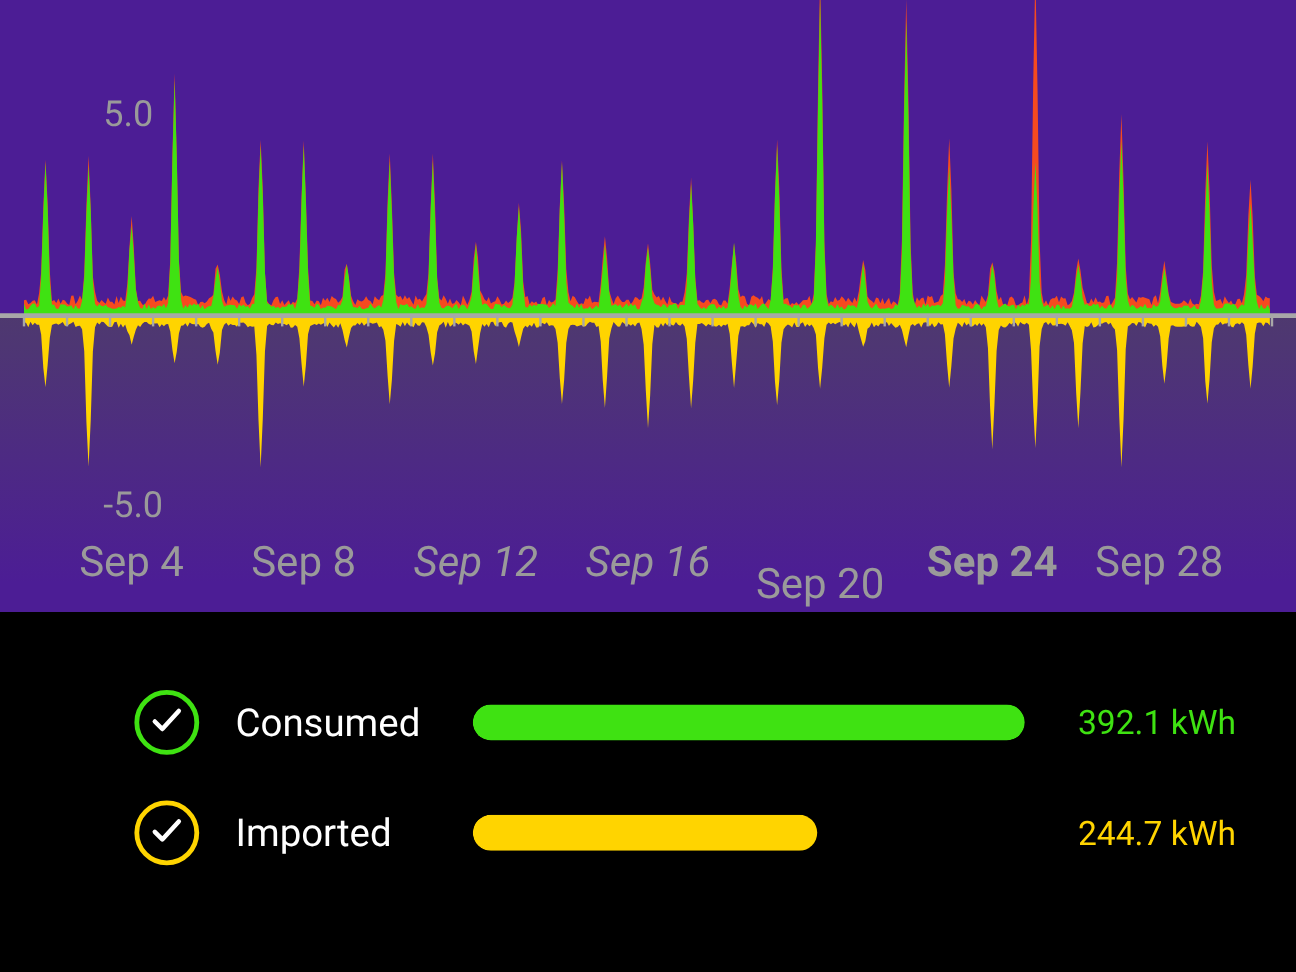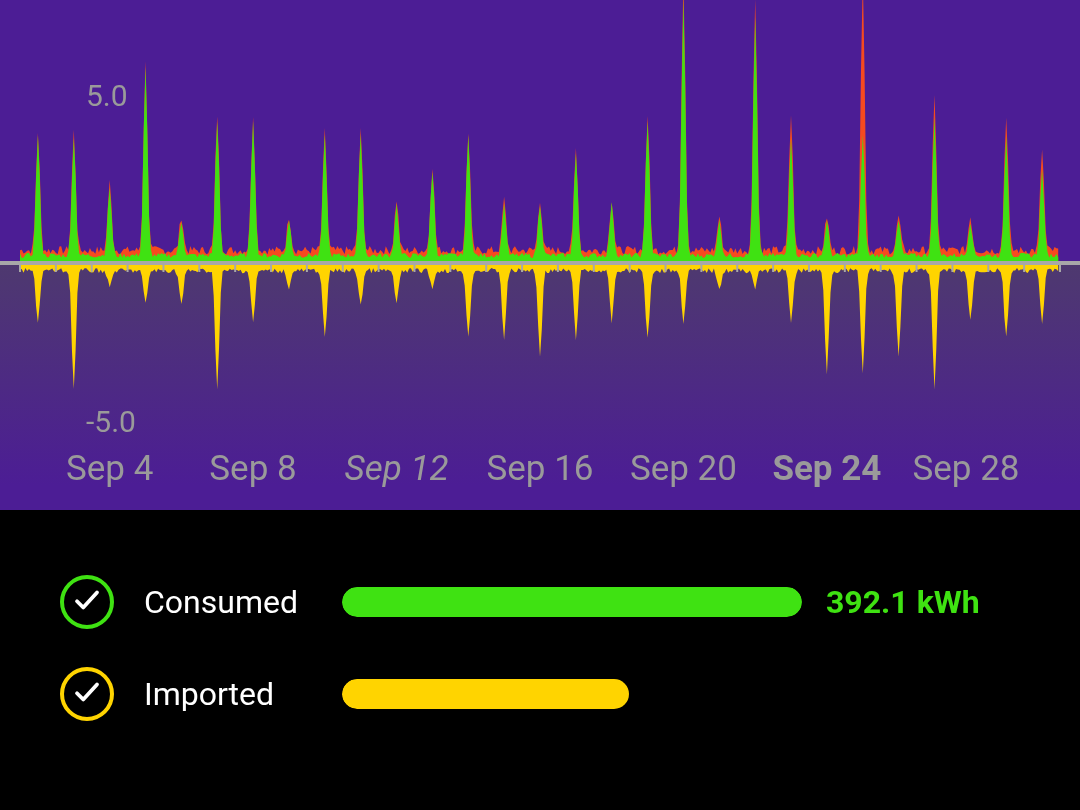--- a/index.html
+++ b/index.html
@@ -51,20 +51,21 @@
     width: 1080px;
     height: 510px;
   }
   .legend {
     padding: 46px 50px 0 60px;
   }
   .legend-row {
     display: flex;
     align-items: center;
     height: 92px;
+    justify-content: flex-end;
   }
   .check {
     width: 54px;
     height: 54px;
     border-radius: 50%;
     border: 4px solid;
     display: flex;
     align-items: center;
     justify-content: center;
     flex: 0 0 auto;
@@ -84,23 +85,23 @@
     flex: 0 0 auto;
     border-radius: 15px;
     overflow: hidden;
   }
   .bar-fill {
     position: absolute;
     left: 0; top: 0; bottom: 0;
     border-radius: 15px;
   }
   .leg-value {
-    margin-left: 24px;
-    font-size: 32px;
-    font-weight: 700;
+    margin-left: 44px;
+    font-size: 28px;
+    font-weight: 400;
     white-space: nowrap;
   }
 </style>
 </head>
 <body>
 
 <div class="chart-region">
   <div class="chart-grad"></div>
   <svg class="chart-svg" id="chart-svg" preserveAspectRatio="none" viewBox="0 0 1080 510">
       <path d="M 20 263 L 20.0 250.3 L 21.8 249.7 L 23.6 253.5 L 25.4 252.4 L 27.2 250.7 L 29.0 250.2 L 30.8 253.7 L 32.6 244.1 L 34.3 226.7 L 36.1 172.3 L 37.9 133.1 L 39.7 169.1 L 41.5 226.1 L 43.3 251.0 L 45.1 250.1 L 46.9 252.5 L 48.7 248.8 L 50.5 253.2 L 52.3 249.7 L 54.1 250.4 L 55.9 253.0 L 57.7 254.1 L 59.4 246.5 L 61.2 246.3 L 63.0 253.5 L 64.8 250.7 L 66.6 246.2 L 68.4 250.0 L 70.2 228.1 L 72.0 171.1 L 73.8 129.8 L 75.6 173.4 L 77.4 230.3 L 79.2 243.2 L 81.0 250.6 L 82.8 252.5 L 84.6 249.9 L 86.3 251.7 L 88.1 253.2 L 89.9 247.9 L 91.7 251.5 L 93.5 251.5 L 95.3 253.8 L 97.1 246.6 L 98.9 252.5 L 100.7 247.0 L 102.5 250.4 L 104.3 250.8 L 106.1 236.4 L 107.9 206.1 L 109.7 180.0 L 111.4 204.0 L 113.2 240.3 L 115.0 250.9 L 116.8 250.6 L 118.6 253.7 L 120.4 254.1 L 122.2 251.0 L 124.0 248.7 L 125.8 249.0 L 127.6 246.4 L 129.4 251.7 L 131.2 250.8 L 133.0 250.3 L 134.8 250.8 L 136.6 247.4 L 138.3 250.4 L 140.1 246.2 L 141.9 216.4 L 143.7 128.8 L 145.5 61.2 L 147.3 129.7 L 149.1 216.4 L 150.9 243.4 L 152.7 247.0 L 154.5 246.3 L 156.3 246.6 L 158.1 247.2 L 159.9 248.1 L 161.7 249.1 L 163.4 249.8 L 165.2 254.3 L 167.0 251.7 L 168.8 251.5 L 170.6 252.7 L 172.4 251.2 L 174.2 248.6 L 176.0 247.4 L 177.8 245.7 L 179.6 223.9 L 181.4 220.4 L 183.2 229.0 L 185.0 243.0 L 186.8 249.9 L 188.6 253.7 L 190.3 246.1 L 192.1 250.6 L 193.9 247.1 L 195.7 249.5 L 197.5 250.5 L 199.3 253.4 L 201.1 247.8 L 202.9 246.9 L 204.7 252.3 L 206.5 254.3 L 208.3 253.2 L 210.1 248.3 L 211.9 245.3 L 213.7 222.8 L 215.4 157.1 L 217.2 116.5 L 219.0 157.5 L 220.8 227.0 L 222.6 250.9 L 224.4 253.6 L 226.2 254.3 L 228.0 249.9 L 229.8 247.4 L 231.6 247.3 L 233.4 253.3 L 235.2 250.3 L 237.0 254.1 L 238.8 252.1 L 240.6 250.3 L 242.3 254.0 L 244.1 251.5 L 245.9 252.4 L 247.7 248.7 L 249.5 221.7 L 251.3 163.4 L 253.1 117.1 L 254.9 164.5 L 256.7 223.2 L 258.5 250.5 L 260.3 250.9 L 262.1 253.6 L 263.9 250.4 L 265.7 251.0 L 267.4 254.4 L 269.2 248.1 L 271.0 250.7 L 272.8 248.2 L 274.6 251.6 L 276.4 246.6 L 278.2 248.4 L 280.0 249.1 L 281.8 252.2 L 283.6 250.6 L 285.4 247.3 L 287.2 224.5 L 289.0 219.8 L 290.8 231.4 L 292.6 246.4 L 294.3 251.1 L 296.1 254.2 L 297.9 249.4 L 299.7 250.8 L 301.5 251.3 L 303.3 249.9 L 305.1 246.8 L 306.9 250.0 L 308.7 250.9 L 310.5 253.5 L 312.3 246.9 L 314.1 248.9 L 315.9 250.3 L 317.7 246.6 L 319.4 245.9 L 321.2 227.8 L 323.0 167.6 L 324.8 128.0 L 326.6 172.2 L 328.4 227.5 L 330.2 245.6 L 332.0 247.6 L 333.8 246.7 L 335.6 249.9 L 337.4 246.1 L 339.2 249.1 L 341.0 247.4 L 342.8 250.8 L 344.6 253.9 L 346.3 246.2 L 348.1 249.8 L 349.9 249.0 L 351.7 251.2 L 353.5 248.0 L 355.3 245.0 L 357.1 227.4 L 358.9 172.0 L 360.7 128.0 L 362.5 169.6 L 364.3 231.3 L 366.1 248.5 L 367.9 250.4 L 369.7 246.1 L 371.4 248.9 L 373.2 253.2 L 375.0 248.7 L 376.8 253.1 L 378.6 252.8 L 380.4 250.0 L 382.2 251.8 L 384.0 254.3 L 385.8 246.3 L 387.6 250.1 L 389.4 254.1 L 391.2 250.0 L 393.0 243.2 L 394.8 215.2 L 396.6 201.5 L 398.3 214.5 L 400.1 242.1 L 401.9 245.5 L 403.7 249.3 L 405.5 251.1 L 407.3 247.4 L 409.1 253.0 L 410.9 251.6 L 412.7 251.0 L 414.5 246.9 L 416.3 249.7 L 418.1 253.8 L 419.9 253.1 L 421.7 250.4 L 423.4 252.4 L 425.2 251.0 L 427.0 248.1 L 428.8 235.4 L 430.6 198.0 L 432.4 169.0 L 434.2 192.0 L 436.0 234.3 L 437.8 247.7 L 439.6 246.7 L 441.4 253.6 L 443.2 251.1 L 445.0 252.6 L 446.8 251.2 L 448.6 254.2 L 450.3 253.4 L 452.1 248.3 L 453.9 247.3 L 455.7 254.3 L 457.5 249.9 L 459.3 252.1 L 461.1 251.4 L 462.9 249.6 L 464.7 225.5 L 466.5 171.6 L 468.3 133.5 L 470.1 170.4 L 471.9 224.2 L 473.7 243.6 L 475.4 251.1 L 477.2 246.5 L 479.0 247.7 L 480.8 251.0 L 482.6 253.8 L 484.4 252.7 L 486.2 253.4 L 488.0 248.3 L 489.8 249.5 L 491.6 246.3 L 493.4 252.2 L 495.2 251.5 L 497.0 251.7 L 498.8 251.9 L 500.6 236.9 L 502.3 215.5 L 504.1 196.8 L 505.9 214.7 L 507.7 242.4 L 509.5 248.3 L 511.3 253.3 L 513.1 248.5 L 514.9 246.3 L 516.7 249.3 L 518.5 251.7 L 520.3 251.6 L 522.1 249.8 L 523.9 249.7 L 525.7 253.4 L 527.4 251.2 L 529.2 247.5 L 531.0 248.2 L 532.8 249.9 L 534.6 248.8 L 536.4 239.5 L 538.2 217.5 L 540.0 202.8 L 541.8 219.6 L 543.6 241.5 L 545.4 245.4 L 547.2 248.0 L 549.0 246.6 L 550.8 250.7 L 552.6 247.2 L 554.3 250.7 L 556.1 253.8 L 557.9 246.9 L 559.7 251.6 L 561.5 252.4 L 563.3 252.4 L 565.1 254.1 L 566.9 251.5 L 568.7 251.4 L 570.5 243.7 L 572.3 228.0 L 574.1 181.8 L 575.9 147.9 L 577.7 186.6 L 579.4 231.0 L 581.2 250.7 L 583.0 250.3 L 584.8 251.9 L 586.6 252.4 L 588.4 250.1 L 590.2 249.7 L 592.0 252.7 L 593.8 249.5 L 595.6 248.9 L 597.4 250.3 L 599.2 253.7 L 601.0 254.5 L 602.8 250.4 L 604.6 250.5 L 606.3 253.2 L 608.1 239.5 L 609.9 219.9 L 611.7 202.7 L 613.5 218.2 L 615.3 241.1 L 617.1 247.6 L 618.9 246.3 L 620.7 247.1 L 622.5 253.1 L 624.3 254.5 L 626.1 247.3 L 627.9 246.0 L 629.7 247.3 L 631.4 248.1 L 633.2 249.7 L 635.0 246.7 L 636.8 254.3 L 638.6 251.9 L 640.4 249.1 L 642.2 250.7 L 644.0 223.1 L 645.8 161.4 L 647.6 116.0 L 649.4 156.5 L 651.2 223.4 L 653.0 250.0 L 654.8 248.5 L 656.6 248.5 L 658.3 254.4 L 660.1 252.4 L 661.9 253.5 L 663.7 251.7 L 665.5 254.0 L 667.3 252.3 L 669.1 250.3 L 670.9 250.0 L 672.7 250.0 L 674.5 246.5 L 676.3 253.4 L 678.1 244.9 L 679.9 201.7 L 681.7 73.3 L 683.4 -18.8 L 685.2 71.8 L 687.0 201.5 L 688.8 245.1 L 690.6 253.3 L 692.4 251.0 L 694.2 251.8 L 696.0 247.6 L 697.8 250.6 L 699.6 250.1 L 701.4 246.9 L 703.2 248.8 L 705.0 251.5 L 706.8 248.2 L 708.6 250.5 L 710.3 252.4 L 712.1 247.8 L 713.9 251.5 L 715.7 242.8 L 717.5 228.3 L 719.3 216.6 L 721.1 224.7 L 722.9 247.1 L 724.7 249.5 L 726.5 250.9 L 728.3 252.6 L 730.1 247.9 L 731.9 248.6 L 733.7 252.8 L 735.4 248.3 L 737.2 253.6 L 739.0 250.6 L 740.8 248.1 L 742.6 253.9 L 744.4 251.1 L 746.2 252.1 L 748.0 254.2 L 749.8 244.5 L 751.6 199.5 L 753.4 83.1 L 755.2 -0.7 L 757.0 81.6 L 758.8 201.9 L 760.6 243.6 L 762.3 254.0 L 764.1 247.8 L 765.9 250.9 L 767.7 248.5 L 769.5 248.0 L 771.3 253.8 L 773.1 246.3 L 774.9 247.7 L 776.7 246.6 L 778.5 252.6 L 780.3 251.9 L 782.1 251.2 L 783.9 246.6 L 785.7 245.3 L 787.4 221.1 L 789.2 161.0 L 791.0 115.2 L 792.8 157.8 L 794.6 227.0 L 796.4 244.4 L 798.2 249.4 L 800.0 249.5 L 801.8 251.6 L 803.6 249.1 L 805.4 253.7 L 807.2 250.7 L 809.0 251.3 L 810.8 253.7 L 812.6 250.1 L 814.3 252.5 L 816.1 254.5 L 817.9 246.2 L 819.7 249.2 L 821.5 251.6 L 823.3 245.9 L 825.1 223.9 L 826.9 218.5 L 828.7 225.9 L 830.5 242.6 L 832.3 250.3 L 834.1 247.3 L 835.9 253.7 L 837.7 253.4 L 839.4 254.4 L 841.2 248.2 L 843.0 247.1 L 844.8 248.9 L 846.6 254.4 L 848.4 254.3 L 850.2 252.9 L 852.0 252.0 L 853.8 246.0 L 855.6 254.0 L 857.4 247.7 L 859.2 200.5 L 861.0 69.8 L 862.8 -22.7 L 864.6 73.6 L 866.3 200.3 L 868.1 243.9 L 869.9 253.3 L 871.7 250.3 L 873.5 254.3 L 875.3 249.7 L 877.1 248.5 L 878.9 248.6 L 880.7 246.4 L 882.5 251.9 L 884.3 247.0 L 886.1 248.8 L 887.9 248.5 L 889.7 254.4 L 891.4 253.3 L 893.2 250.9 L 895.0 243.7 L 896.8 225.6 L 898.6 215.5 L 900.4 225.5 L 902.2 239.8 L 904.0 246.1 L 905.8 252.5 L 907.6 253.0 L 909.4 248.8 L 911.2 252.0 L 913.0 247.7 L 914.8 251.6 L 916.6 251.2 L 918.3 252.4 L 920.1 251.9 L 921.9 246.7 L 923.7 246.4 L 925.5 254.5 L 927.3 251.6 L 929.1 248.1 L 930.9 218.2 L 932.7 144.9 L 934.5 95.0 L 936.3 151.5 L 938.1 222.3 L 939.9 244.8 L 941.7 249.5 L 943.4 247.6 L 945.2 249.7 L 947.0 252.0 L 948.8 247.6 L 950.6 248.1 L 952.4 247.4 L 954.2 248.1 L 956.0 248.7 L 957.8 249.4 L 959.6 254.1 L 961.4 247.8 L 963.2 246.0 L 965.0 252.7 L 966.8 244.0 L 968.6 228.3 L 970.3 217.3 L 972.1 230.7 L 973.9 244.9 L 975.7 251.5 L 977.5 252.4 L 979.3 253.1 L 981.1 253.2 L 982.9 253.1 L 984.7 252.2 L 986.5 250.3 L 988.3 251.6 L 990.1 253.6 L 991.9 248.7 L 993.7 253.0 L 995.4 253.9 L 997.2 253.1 L 999.0 253.5 L 1000.8 246.2 L 1002.6 225.7 L 1004.4 160.2 L 1006.2 117.8 L 1008.0 159.4 L 1009.8 221.3 L 1011.6 243.1 L 1013.4 250.9 L 1015.2 250.2 L 1017.0 249.1 L 1018.8 253.3 L 1020.6 246.8 L 1022.3 250.0 L 1024.1 252.4 L 1025.9 250.4 L 1027.7 253.9 L 1029.5 253.4 L 1031.3 249.1 L 1033.1 248.9 L 1034.9 252.7 L 1036.7 245.3 L 1038.5 228.9 L 1040.3 179.6 L 1042.1 149.5 L 1043.9 181.4 L 1045.7 230.1 L 1047.4 245.6 L 1049.2 246.7 L 1051.0 248.4 L 1052.8 251.1 L 1054.6 247.1 L 1056.4 248.3 L 1058.2 248.5 L 1058.206896551724 263 Z" fill="#ff4d18" stroke="none" opacity="0.95"></path>
@@ -137,22 +138,22 @@
       <line x1="988.2758620689655" y1="263" x2="988.2758620689655" y2="272" stroke="#a8a8a8" stroke-width="2"></line>
       <line x1="1024.1379310344828" y1="263" x2="1024.1379310344828" y2="272" stroke="#a8a8a8" stroke-width="2"></line>
       <line x1="1060" y1="263" x2="1060" y2="272" stroke="#a8a8a8" stroke-width="2"></line>
     </svg>
   <div class="ylab top">5.0</div>
   <div class="ylab bot">-5.0</div>
   <div class="xlabels" id="xlabels">
       <span style="left: 109.655px;">Sep 4</span>
       <span style="left: 253px;">Sep 8</span>
       <span style="left: 396.552px; font-style: italic;">Sep 12</span>
-      <span style="left: 540px;">Sep 16</span>
-      <span style="left: 683.448px;">Sep 20</span>
+      <span style="left: 540px; font-style: italic;">Sep 16</span>
+      <span style="left: 683.448px; margin-top: 18px;">Sep 20</span>
       <span style="left: 826.897px; font-weight: bold;">Sep 24</span>
       <span style="left: 966px;">Sep 28</span>
     </div>
 </div>
 
 <div class="legend" id="legend">
     <div class="legend-row">
       <div class="check" style="border-color:#3fe212">
         <span><svg viewBox="0 0 24 24" fill="none" stroke="#fff" stroke-width="3" stroke-linecap="round" stroke-linejoin="round">
             <polyline points="4 13 9 18 20 6"></polyline>
@@ -167,14 +168,15 @@
     <div class="legend-row">
       <div class="check" style="border-color:#ffd400">
         <span><svg viewBox="0 0 24 24" fill="none" stroke="#fff" stroke-width="3" stroke-linecap="round" stroke-linejoin="round">
             <polyline points="4 13 9 18 20 6"></polyline>
           </svg></span>
       </div>
       <div class="leg-label">Imported</div>
       <div class="bar-track" style="width:460px">
         <div class="bar-fill" style="width:287px;background:#ffd400"></div>
       </div>
+      <div class="leg-value" style="color:#ffd400">244.7 kWh</div>
     </div>
   </div>
 
 </body></html>

